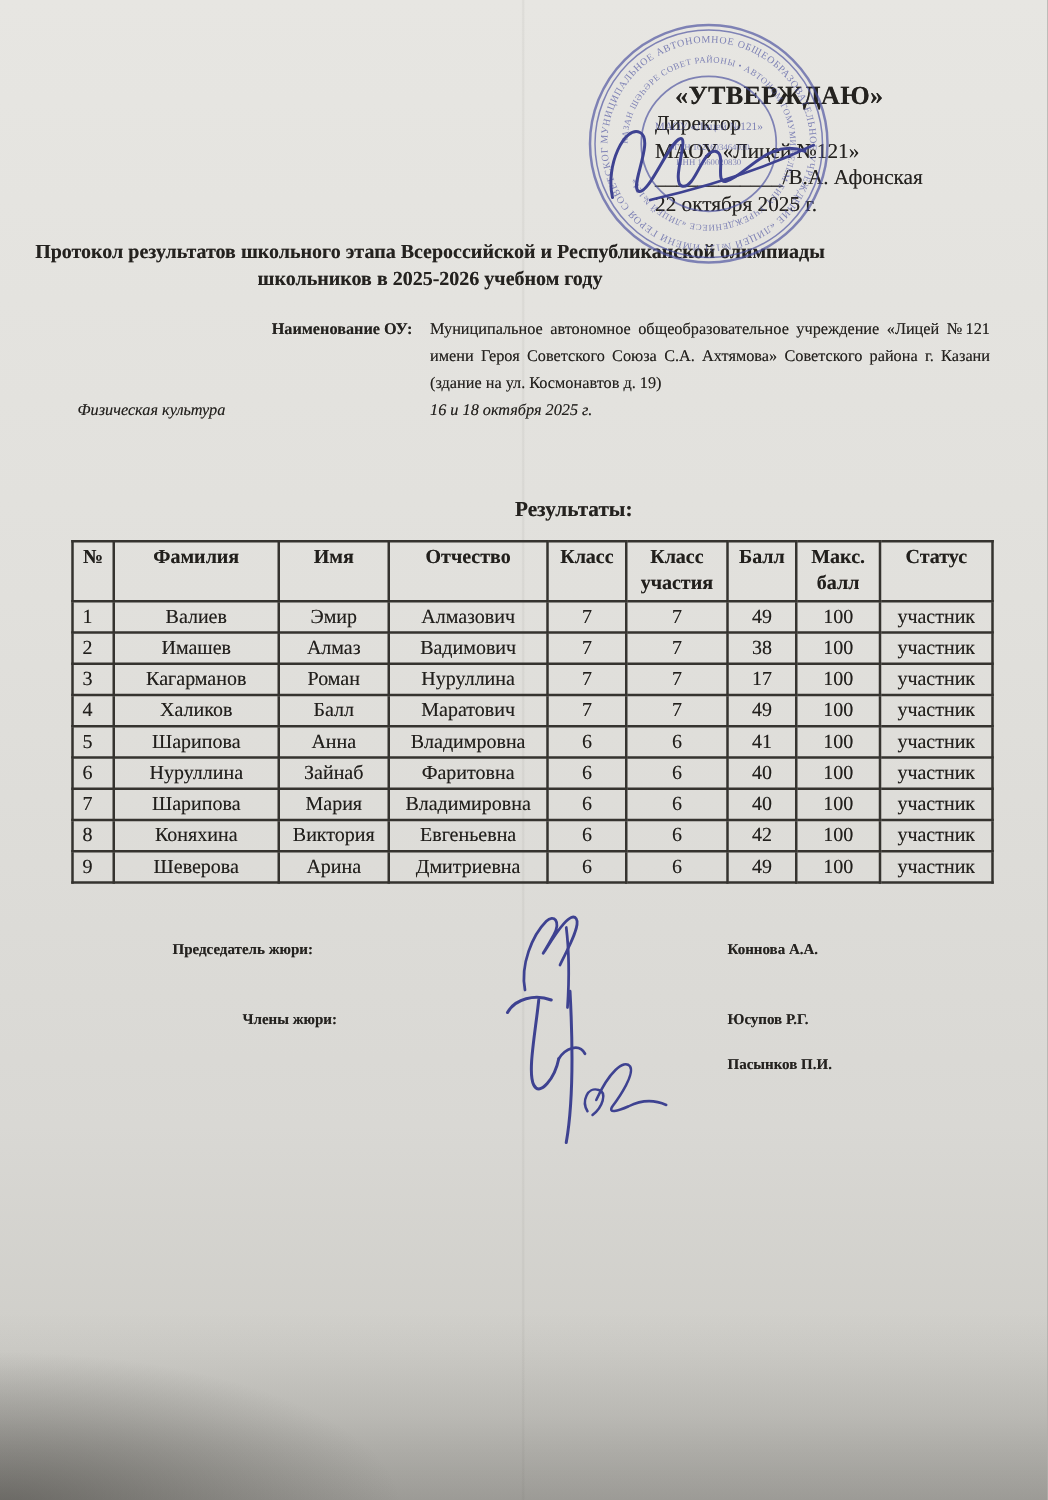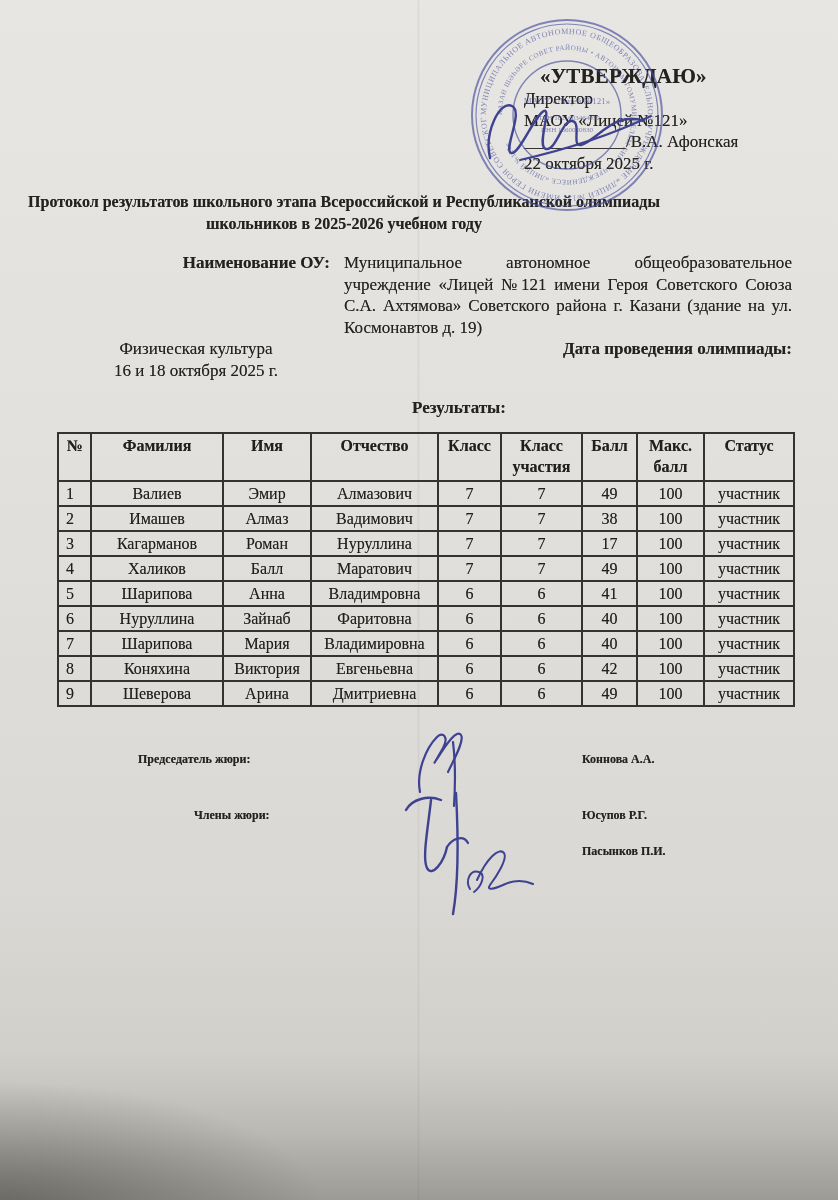--- a/index.html
+++ b/index.html
@@ -38,25 +38,25 @@
   .doc-title{
     position:absolute;left:0;top:191px;width:688px;text-align:center;
     font-weight:bold;font-size:16px;line-height:22px;
   }
   .doc-title .l{display:block;}
 
   
   .meta{
     position:absolute;left:62px;top:252px;width:730px;
     display:grid;grid-template-columns:268px 448px;column-gap:14px;
-    font-size:17px;line-height:21.5px;
+    font-size:13px;line-height:21.5px;
   }
   .meta .label{font-weight:bold;text-align:right;}
   .meta .value{text-align:justify;}
-  .meta .value.nowrap{text-align:center;}
+  .meta .value.nowrap{text-align:left;font-style:italic;}
 
   
   .results-heading{
     position:absolute;left:0;top:398px;width:838px;text-align:center;
     font-weight:bold;font-size:17px;margin-left:40px;
   }
   table.results{
     position:absolute;left:57px;top:432px;width:736px;
     border-collapse:collapse;table-layout:fixed;
     font-size:16px;color:#211f1c;
@@ -95,21 +95,20 @@
 
   <div class="doc-title typed">
     <span class="l">Протокол результатов школьного этапа Всероссийской и Республиканской олимпиады</span>
     <span class="l">школьников в 2025-2026 учебном году</span>
   </div>
 
   <div class="meta typed">
     <div class="label">Наименование ОУ:</div>
     <div class="value">Муниципальное автономное общеобразовательное учреждение «Лицей №121 имени Героя Советского Союза С.А. Ахтямова» Советского района г. Казани (здание на ул. Космонавтов д. 19)</div>
     <div class="value nowrap">Физическая культура</div>
-    <div class="label">Дата проведения олимпиады:</div>
     <div class="value nowrap">16 и 18 октября 2025 г.</div>
   </div>
 
   <div class="results-heading typed">Результаты:</div>
 
   <table class="results typed">
     <colgroup>
       <col style="width:33px">
         <col style="width:132px">
         <col style="width:88px">

